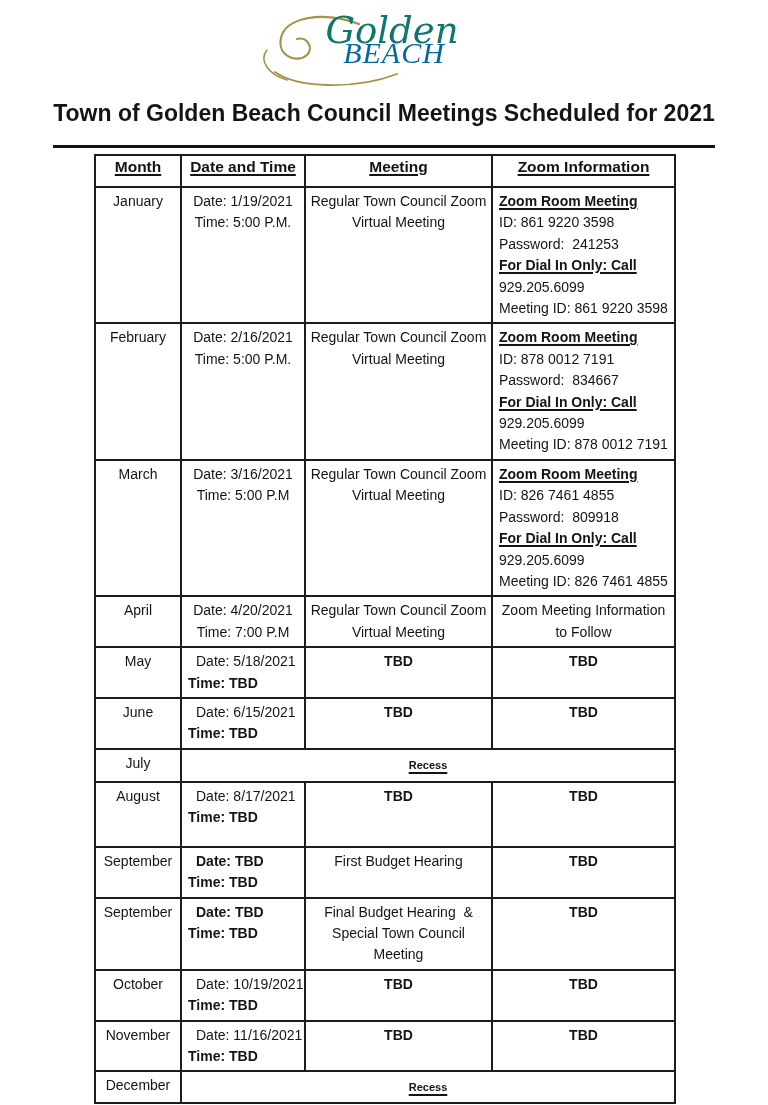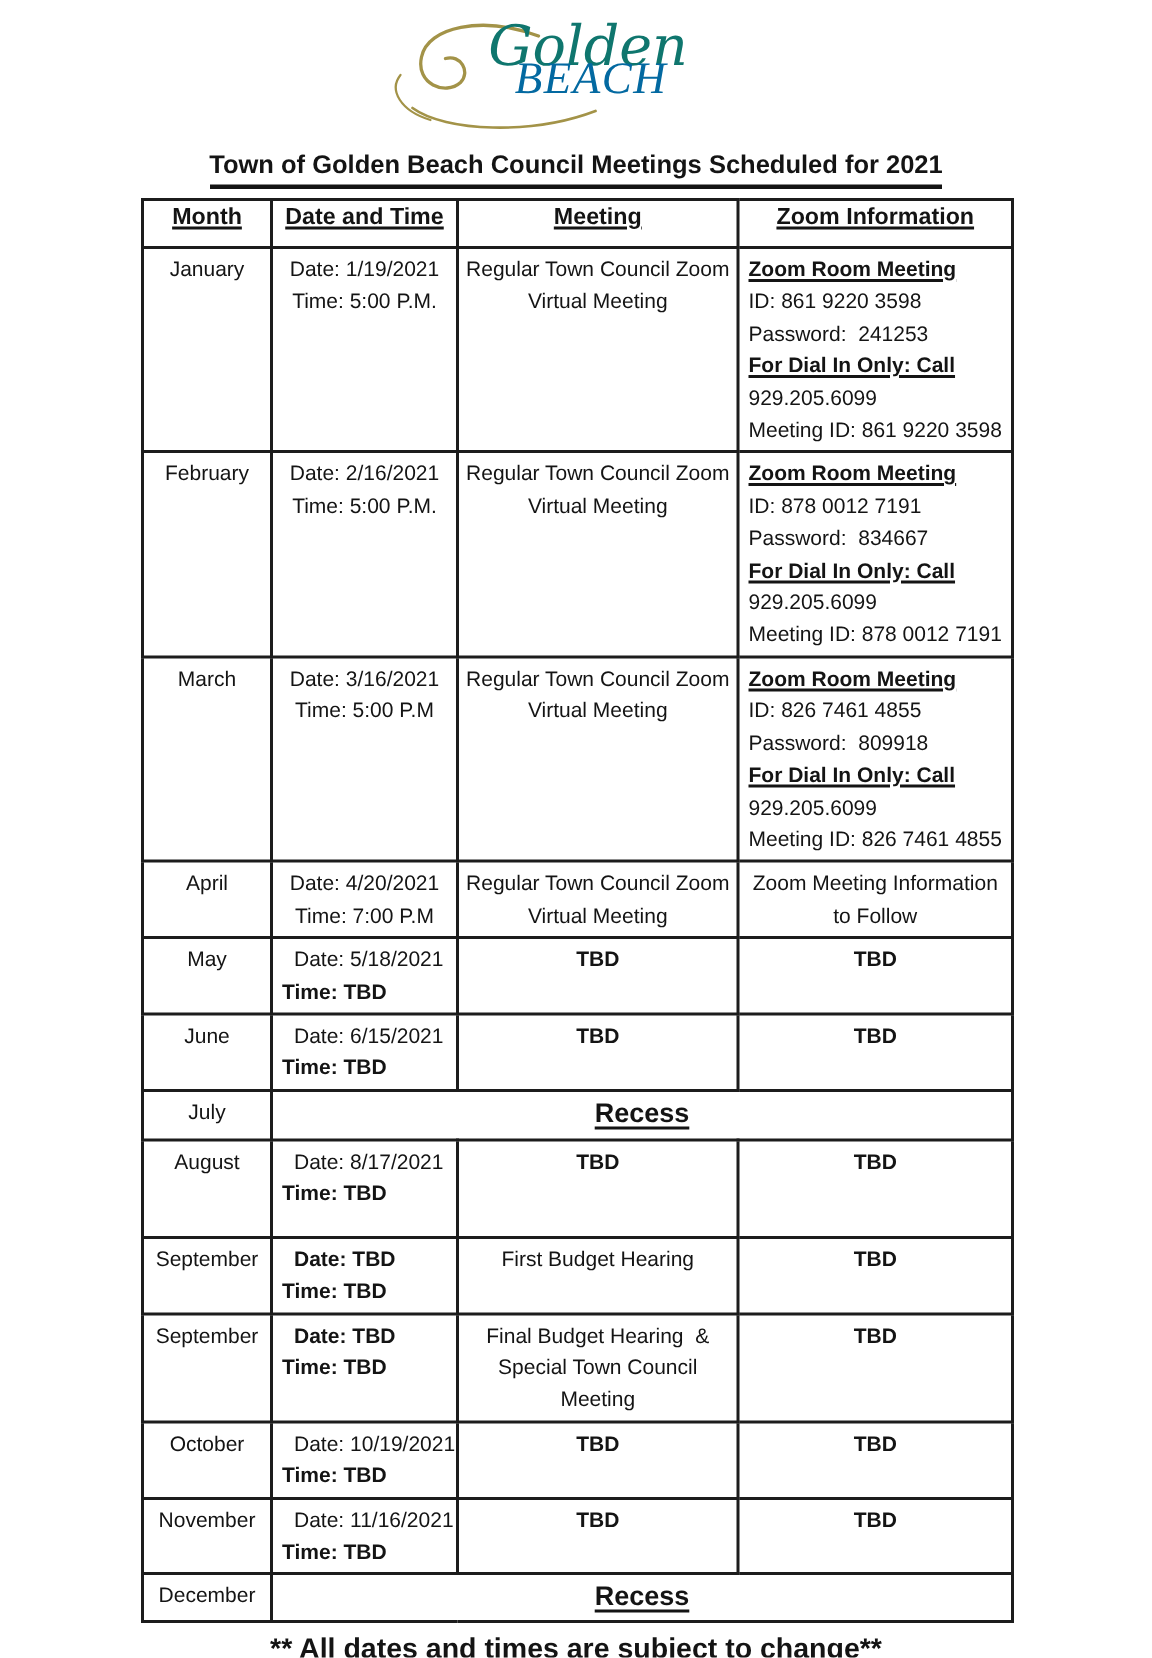--- a/index.html
+++ b/index.html
@@ -23,22 +23,22 @@
   .logo-caps {
     position:relative; z-index:2;
     font-family:Liberation Serif, serif; font-style:italic;
     font-size:30px; line-height:30px; letter-spacing:1px;
     color:#0369a1; margin-top:-12px; margin-left:20px;
   }
 
   
   .title-row { text-align:center; margin:2px 0 6px 0; }
   .title-row span {
-    display:inline-block; font-weight:bold; font-size:17px;
-    border-bottom:3px solid #141414; padding-bottom:3px;
+    display:inline-block; font-weight:bold; font-size:23px;
+    border-bottom:3px solid #141414; padding-bottom:18px;
   }
 
   
   table.meetings {
     border-collapse:collapse; table-layout:fixed;
     margin-left:94px; width:580px;
     font-size:14px;
   }
   .meetings th, .meetings td {
     border:2px solid #1c1c1c; vertical-align:top;
@@ -51,21 +51,21 @@
   .meetings td { padding:3px 4px; line-height:21.4px; }
   .line { white-space:pre; }
   .b { font-weight:bold; }
   .u { text-decoration:underline; text-decoration-thickness:2px; text-underline-offset:2px; }
   .ind { padding-left:8px; }
   .month-cell { text-align:center; }
   .cell-center { text-align:center; }
   .cell-left { text-align:left; padding-left:6px !important; }
   .recess-cell { text-align:center; vertical-align:middle !important; }
   .recess-label {
-    font-weight:bold; font-size:18px;
+    font-weight:bold; font-size:11px;
     text-decoration:underline; text-decoration-thickness:2px; text-underline-offset:3px;
   }
 
   
   .footer-note {
     margin:7px 0 0 0; text-align:center;
     font-weight:bold; font-size:19px;
   }
 </style>
 </head>

